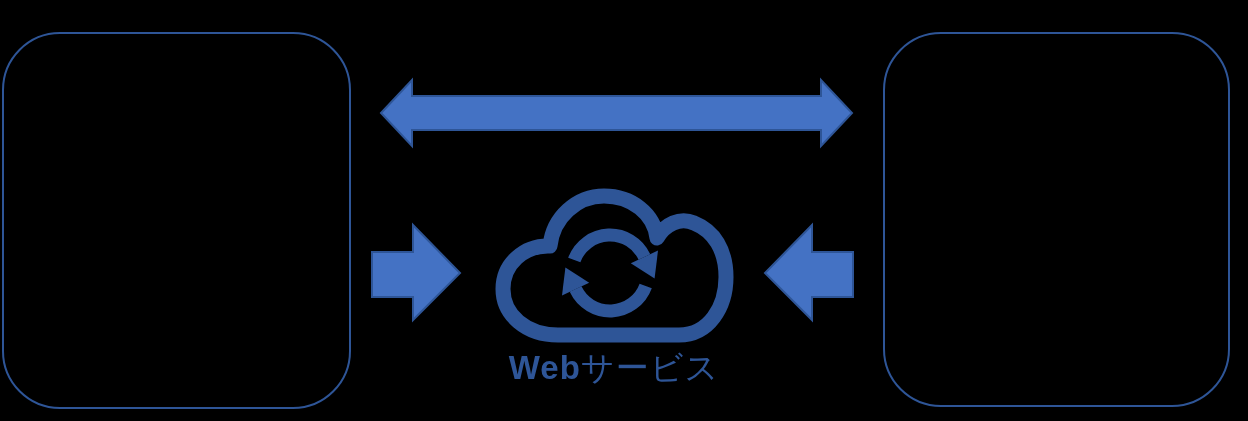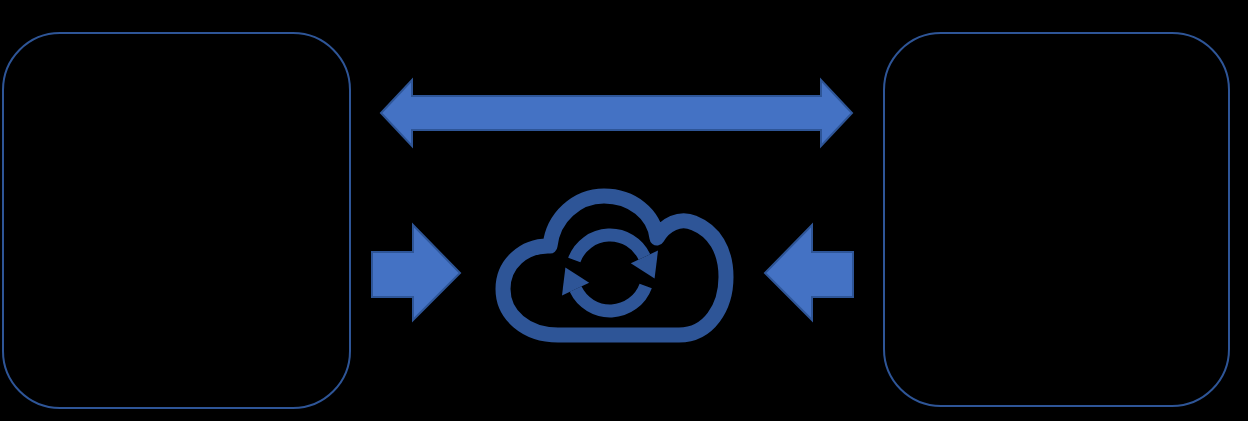--- a/index.html
+++ b/index.html
@@ -95,14 +95,17 @@
                Z"></path>
       <g>
         <path class="sync-arc" d="M 84.3 74 A 38 38 0 0 1 154.4 70.9"></path>
         <polygon class="sync-head" points="164.6,92.6 168,64.6 140.8,77.2"></polygon>
         <path class="sync-arc" d="M 155.7 100 A 38 38 0 0 1 85.6 103.1"></path>
         <polygon class="sync-head" points="75.4,81.4 72,109.4 99.2,96.8"></polygon>
       </g>
     </g>
   </svg>
 
+  <div id="web-service-label">
+    <span class="latin">Web</span><span class="kana">サービス</span>
+  </div>
 
 </div>
 
 </body></html>

